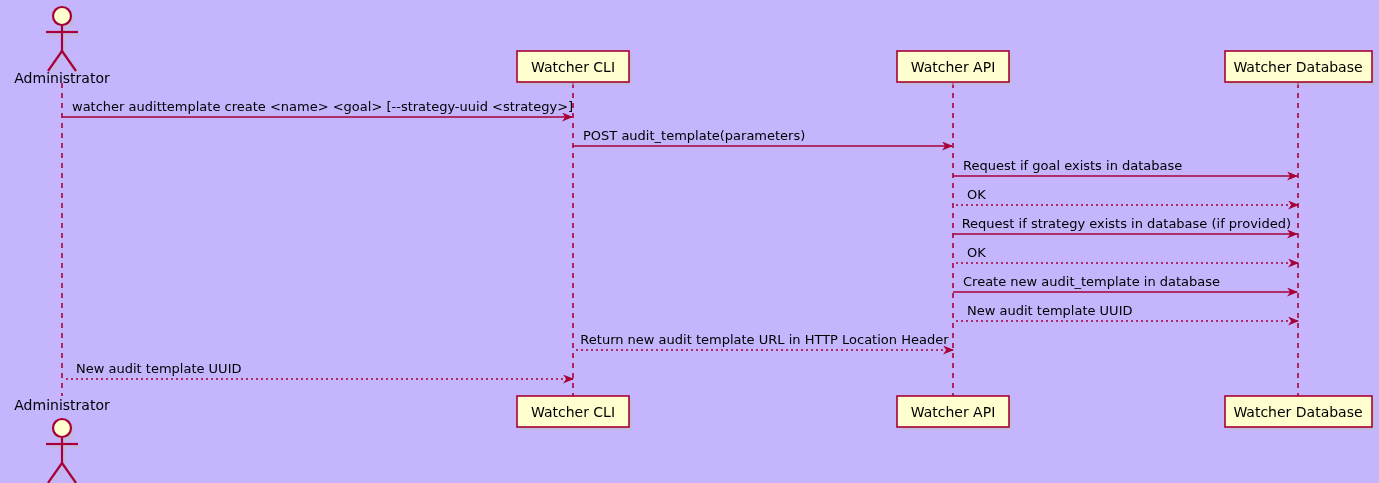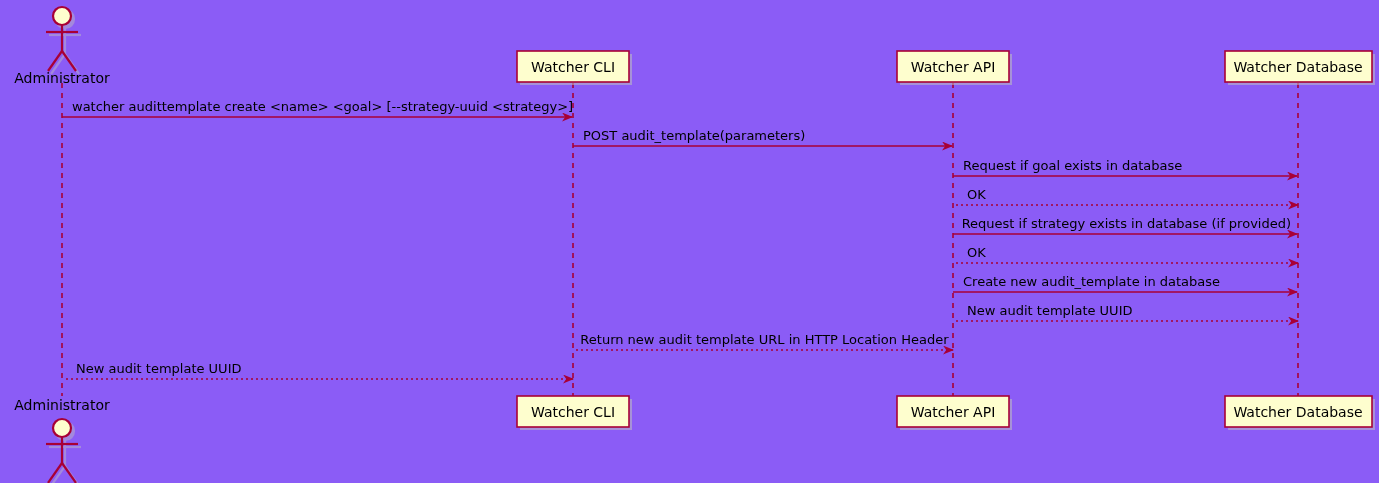--- a/index.html
+++ b/index.html
@@ -7,21 +7,21 @@
     padding: 0;
     background: #FFFFFF;
   }
   body {
     font-family: "DejaVu Sans", sans-serif;
   }
   #diagram-root {
     position: relative;
     width: 1379px;
     height: 483px;
-    background: #8b5cf6;
+    background: #c4b5fd;
     overflow: hidden;
   }
   svg#diagram-svg {
     position: absolute;
     top: 0;
     left: 0;
     width: 1379px;
     height: 483px;
   }
   .msg-label {

